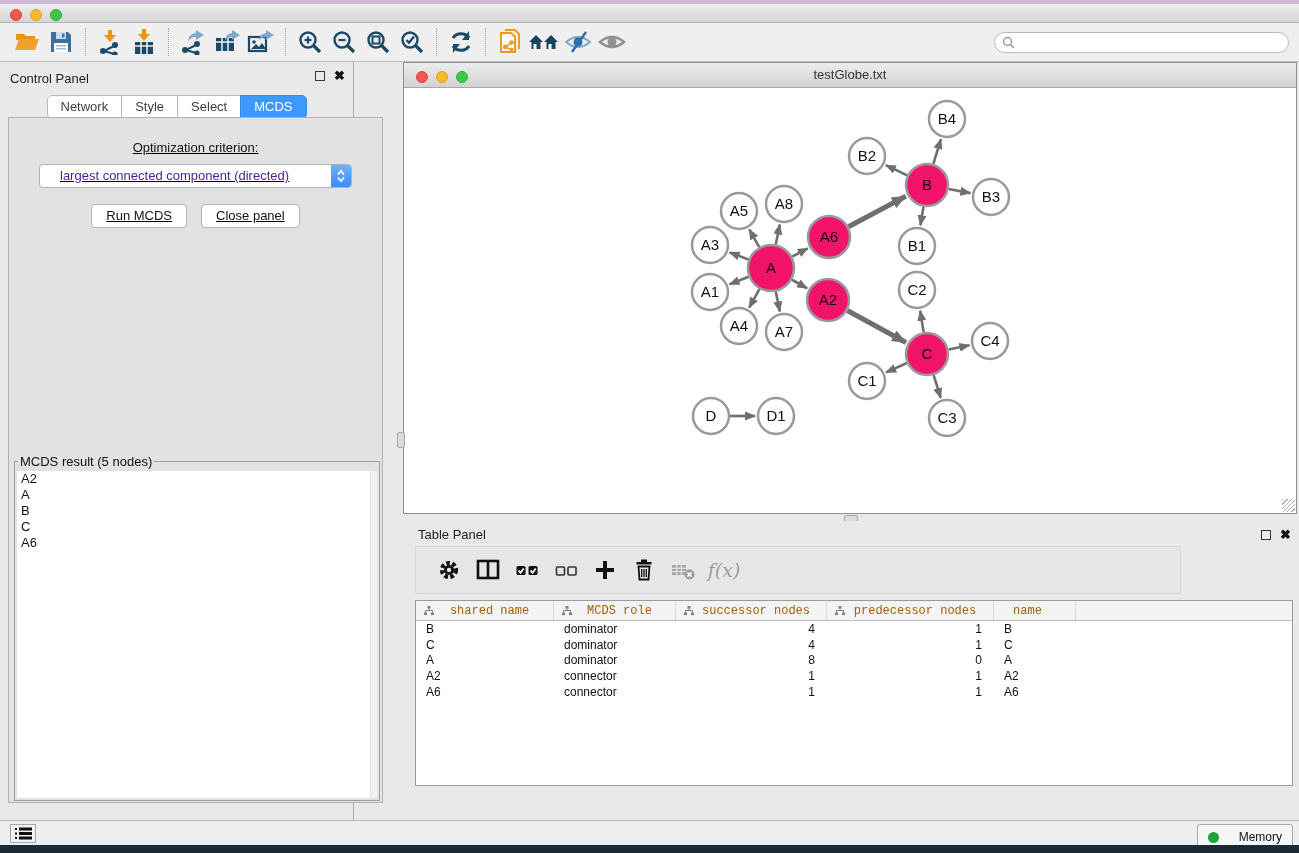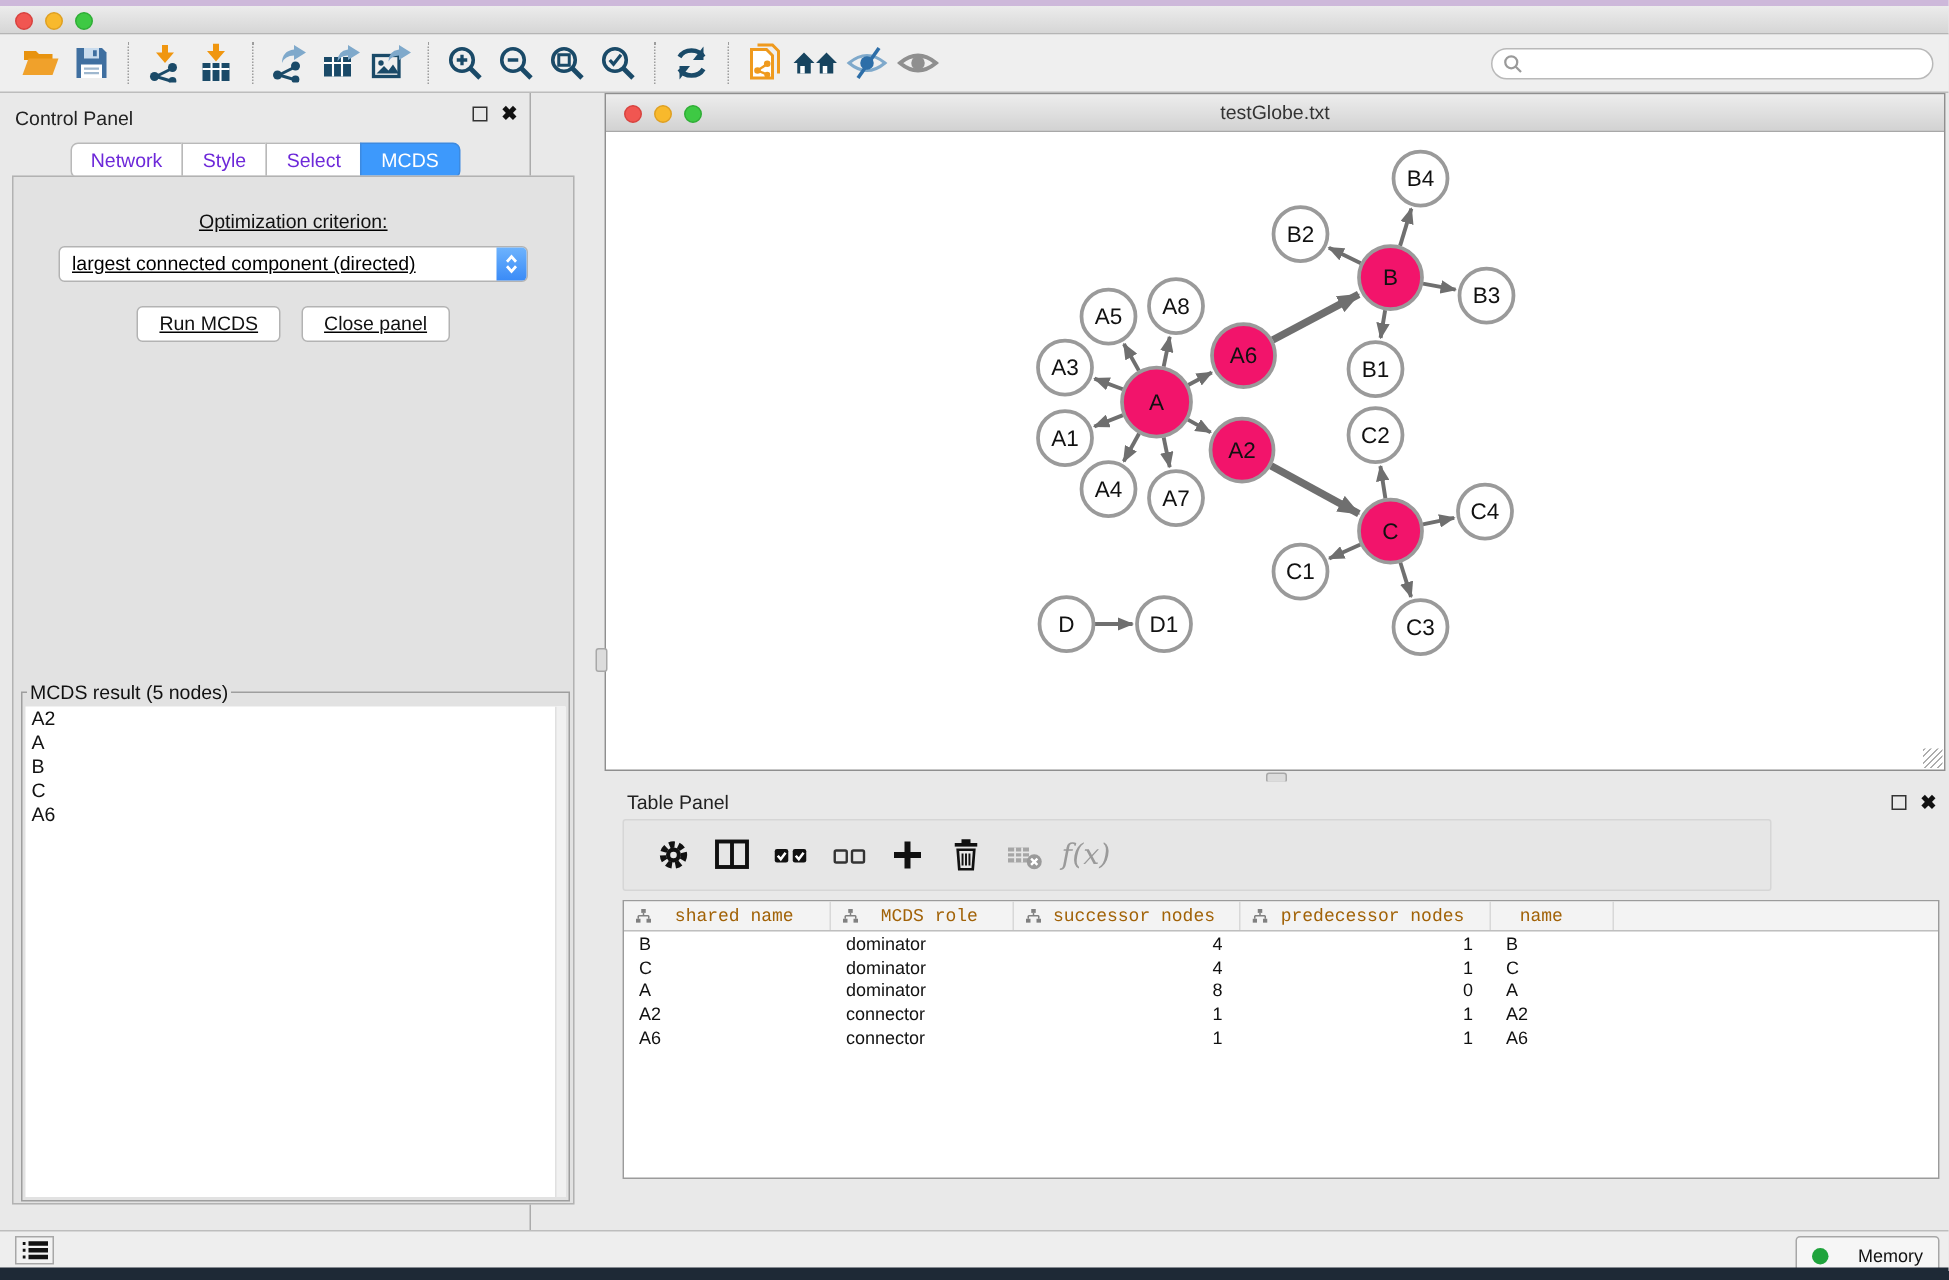--- a/index.html
+++ b/index.html
@@ -29,31 +29,31 @@
   
   #control-panel { left:0; top:62px; width:354px; height:758px; background:#e9e9e9; border-right:1px solid #ababab; }
   .panel-title { font-size:13px; color:#222; }
   #control-panel .panel-title { position:absolute; left:10px; top:9px; }
   .panel-icons { position:absolute; right:8px; top:9px; display:flex; align-items:center; gap:9px; }
   .float-box { width:10px; height:10px; border:1.6px solid #333; display:inline-block; }
   .close-x { font-size:13px; font-weight:bold; color:#111; line-height:10px; }
 
   .tabset { display:flex; }
   #cp-tabs { position:absolute; left:50%; top:33px; transform:translateX(-50%); }
-  .tab { background:#fff; border:1px solid #b9b9b9; font-size:13px; color:#6d28d9;
+  .tab { background:#fff; border:1px solid #b9b9b9; font-size:13px; color:#404040;
     padding:3px 13px 4px; margin-left:-1px; cursor:default; white-space:nowrap; }
   .tab:first-child { border-radius:5px 0 0 5px; margin-left:0; }
   .tab:last-child { border-radius:0 5px 5px 0; }
   .tab.active { background:#3d99fc; border-color:#3d8ae0; color:#fff; }
 
   #cp-content { position:absolute; left:8px; top:55px; width:375px; height:686px;
     background:#e2e2e2; border:1px solid #b2b2b2;text-decoration:underline; }
   #opt-label { text-align:center; font-size:13px; color:#111; margin-top:22px; }
   #opt-select { position:relative; width:313px; height:24px; margin:9px auto 16px; background:#fff;
-    border:1px solid #b3b3b3; border-radius:4px; font-size:13px; color:#000000; line-height:22px; padding-left:8px; }
+    border:1px solid #b3b3b3; border-radius:4px; font-size:13px; color:#4c1d95; line-height:22px; padding-left:20px; }
   #opt-stepper { position:absolute; right:0px; top:0px; width:20px; height:22px; border-radius:0 3px 3px 0;
     background:linear-gradient(#6db3fd,#3a8bf7); display:flex; flex-direction:column; align-items:center; justify-content:center; }
   #cp-buttons { display:flex; justify-content:center; gap:14px; margin-top:13px; }
   .cp-btn { background:#fff; border:1px solid #b3b3b3; border-radius:4px; font-size:13px; color:#111; padding:3px 14px 4px; }
 
   #mcds-fieldset { position:absolute; left:5px; top:336px; width:366px; height:347px;
     border:1px solid #9e9e9e; background:transparent; }
   #mcds-fieldset legend { font-size:13px; color:#111; margin-left:3px; padding:0 2px; }
   #mcds-list { position:absolute; left:2px; top:2px; right:2px; bottom:2px; background:#fff; overflow:hidden; }
   #mcds-list .scroll { position:absolute; right:0; top:0; bottom:0; width:7px; background:#f1f1f1; border-left:1px solid #e0e0e0; }

